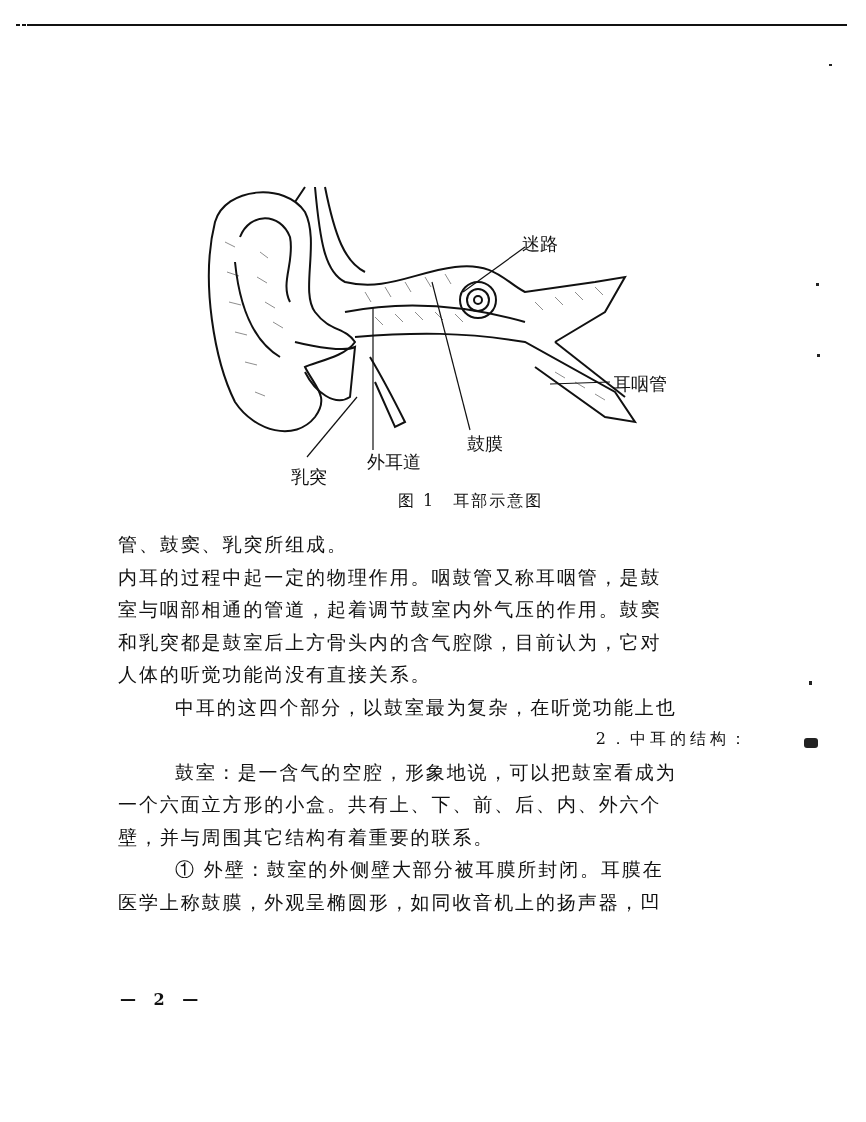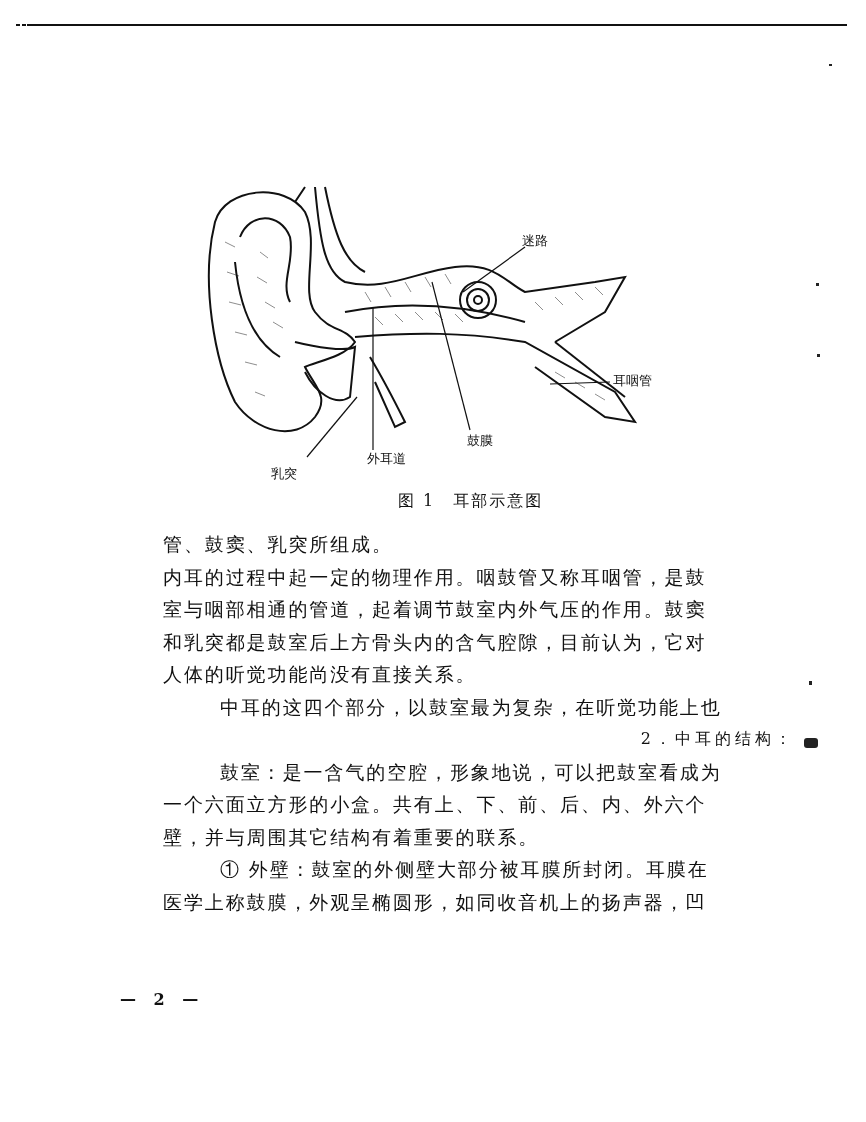--- a/index.html
+++ b/index.html
@@ -3,23 +3,23 @@
   <meta charset="utf-8">
   <style>
     html, body { margin: 0; padding: 0; background: #ffffff; }
     body { width: 866px; height: 1122px; position: relative; overflow: hidden;
            font-family: "DejaVu Serif", "Liberation Serif", serif; color: #111; }
     .top-rule { position: absolute; left: 27px; top: 24px; width: 820px; height: 2px; background: #111; }
     .top-rule-dash { position: absolute; left: 16px; top: 24px; width: 32px; height: 2px;
                      background: repeating-linear-gradient(90deg, #111 0 4px, transparent 4px 6px); }
     .figure { position: absolute; left: 195px; top: 182px; width: 480px; height: 300px; }
     .figure svg { width: 100%; height: 100%; }
-    .fig-label { position: absolute; font-size: 13px; color: #111; white-space: nowrap; }
+    .fig-label { position: absolute; font-size: 18px; color: #111; white-space: nowrap; }
     .caption { position: absolute; left: 370px; top: 491px; font-size: 16px; letter-spacing: 2px; white-space: nowrap; margin-left: 28px; }
-    .text-block { position: absolute; left: 118px; top: 528px; width: 632px; margin-left: 45px; }
+    .text-block { position: absolute; left: 118px; top: 528px; width: 632px; }
     .line { height: 32.5px; line-height: 32.5px; font-size: 19px; letter-spacing: 1.9px; white-space: nowrap; }
     .indent { padding-left: 57px; }
     .heading { font-size: 16px; letter-spacing: 4px; text-align: right; }
     .page-num { position: absolute; left: 120px; top: 990px; font-size: 16px; font-weight: bold; letter-spacing: 6px; }
     .speck { position: absolute; background: #222; }
   </style>
 </head>
 <body>
 
 <div class="top-rule-dash"></div>
@@ -60,21 +60,21 @@
       <path d="M415,200 L355,202"></path>
       <path d="M178,125 L178,268"></path>
       <path d="M237,100 L275,248"></path>
       <path d="M162,215 L112,275"></path>
     </g>
   </svg>
   <span class="fig-label" style="left:327px;top:50px;">迷路</span>
   <span class="fig-label" style="left:418px;top:190px;">耳咽管</span>
   <span class="fig-label" style="left:272px;top:250px;text-align:right;">鼓膜</span>
   <span class="fig-label" style="left:172px;top:268px;">外耳道</span>
-  <span class="fig-label" style="left:76px;top:283px;">乳突</span>
+  <span class="fig-label" style="left:96px;top:283px;">乳突</span>
 </div>
 
 <div class="caption">图 1　耳部示意图</div>
 
 <div class="text-block">
   <div class="line">管、鼓窦、乳突所组成。</div>
   <div class="line">内耳的过程中起一定的物理作用。咽鼓管又称耳咽管，是鼓</div>
   <div class="line">室与咽部相通的管道，起着调节鼓室内外气压的作用。鼓窦</div>
   <div class="line">和乳突都是鼓室后上方骨头内的含气腔隙，目前认为，它对</div>
   <div class="line">人体的听觉功能尚没有直接关系。</div>

